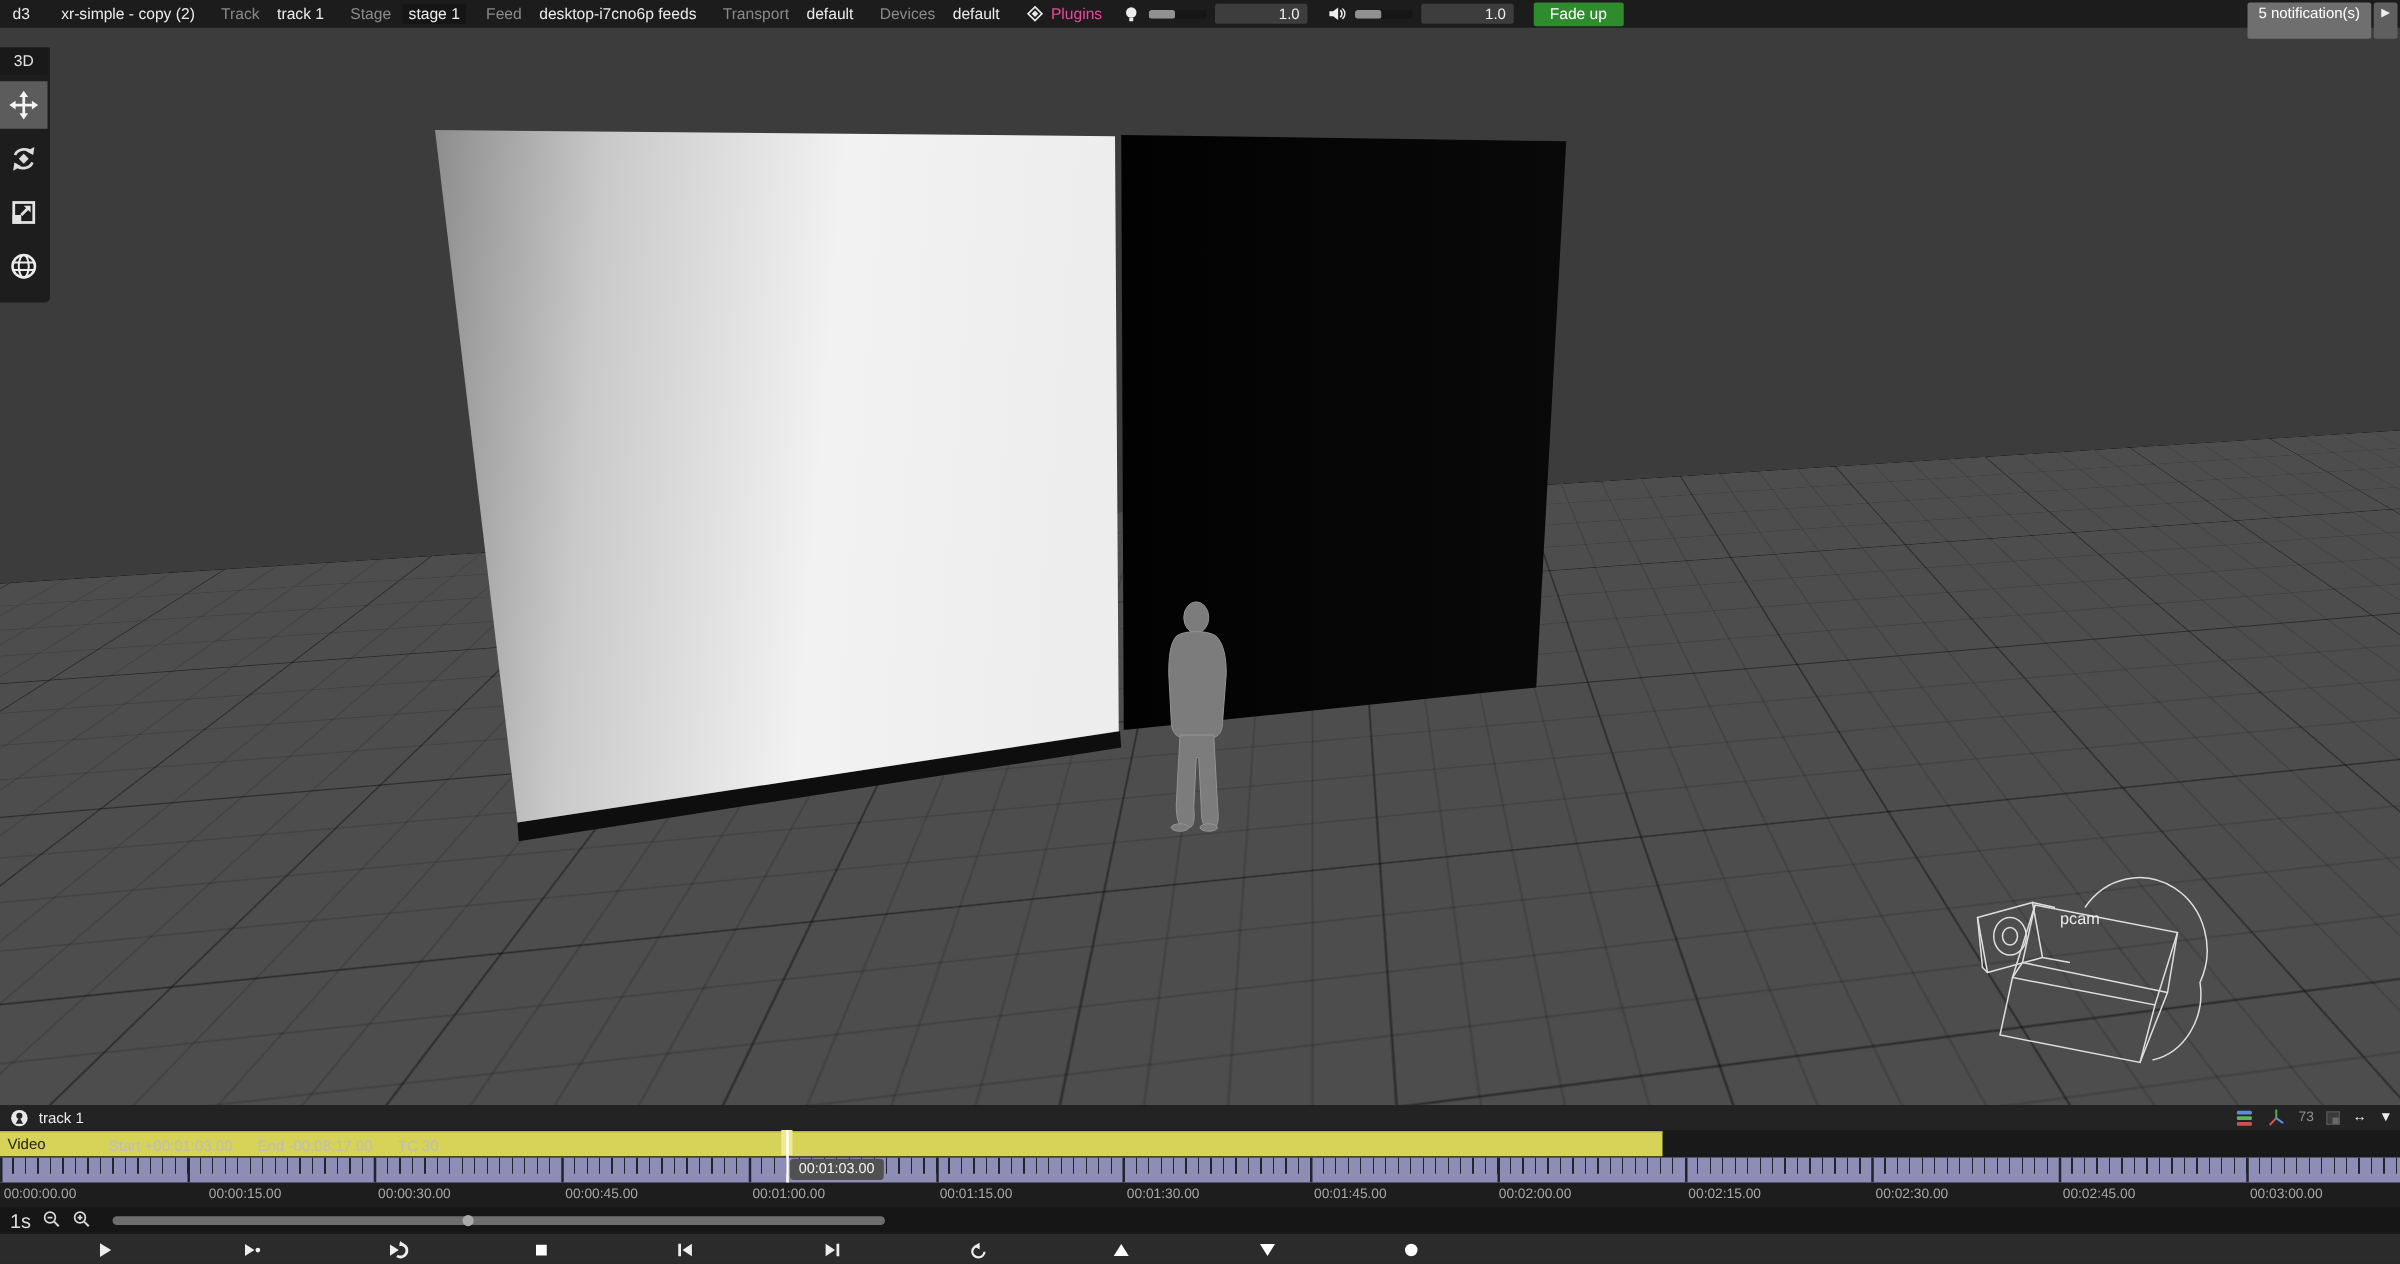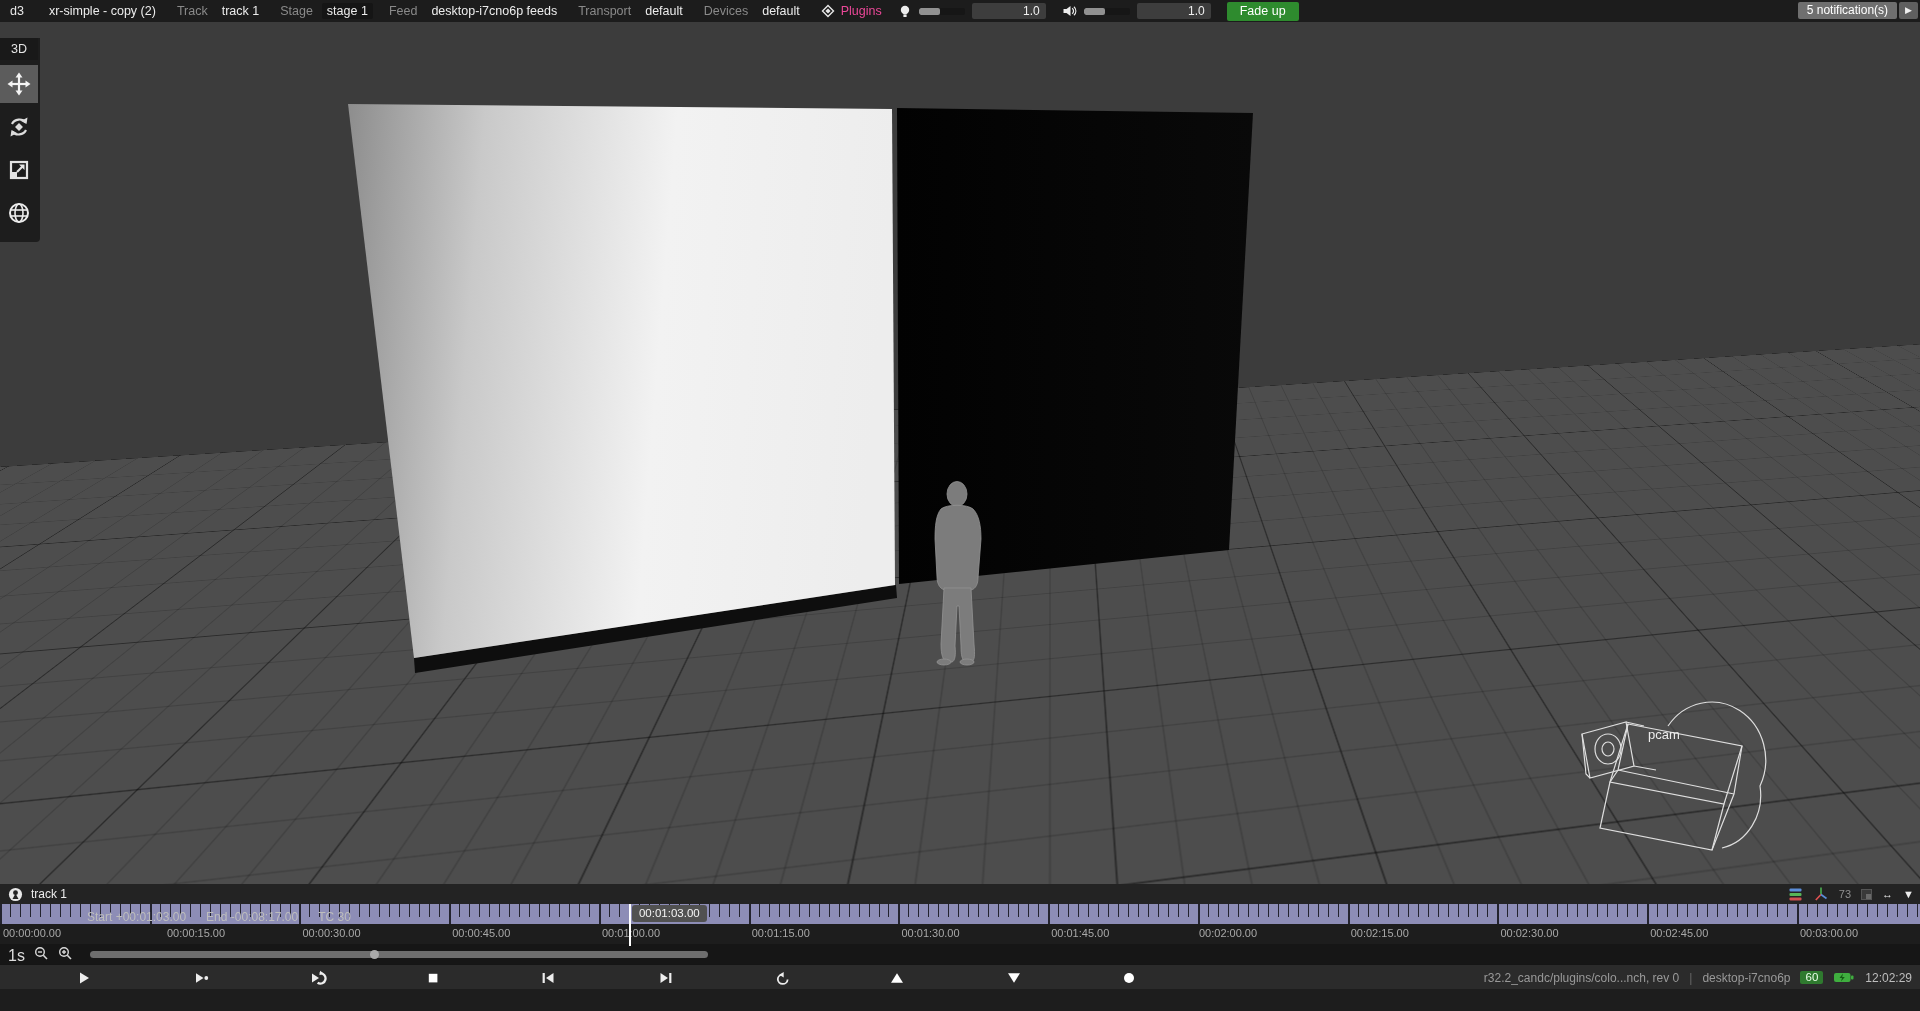--- a/index.html
+++ b/index.html
@@ -19,21 +19,21 @@
   .menu-value.pressed { background:#151515; }
   .plugins { display:flex; align-items:center; gap:6px; color:#ec4899; }
   .sliderbox { display:flex; align-items:center; gap:7px; }
   .slider { width:46px; height:7px; background:#161616; border-radius:2px; position:relative; overflow:hidden; }
   .slider .fill { position:absolute; left:0; top:0; bottom:0; width:46%; background:#919191; border-radius:2px; }
   .valfield { width:74px; height:16px; background:#3d3d3d; border-radius:2px; color:#f0f0f0;
     font-size:12px; text-align:right; padding:1px 6px 0 0; }
   .fadeup { background:#2e8b2e; color:#fff; font-size:12.5px; padding:2px 13px; border-radius:2px;
     border:none; height:19px; line-height:15px; cursor:pointer; }
   .notify { position:absolute; top:2px; right:2px; display:flex; gap:2px; z-index:40; }
-  .notify .n-main { background:#6f6f6f; color:#fff; font-size:12px; padding:1px 9px 2px; border-radius:2px; }
+  .notify .n-main { background:#6f6f6f; color:#fff; font-size:12px; padding:1px 9px 14px; border-radius:2px; }
   .notify .n-arrow { background:#5f5f5f; color:#efefef; font-size:9px; padding:3px 6px 1px; border-radius:2px; }
   
   .stage { position:relative; height:862px; background:#3c3c3c; overflow:hidden; }
   .floor { position:absolute; left:-500px; top:368px; width:3400px; height:1700px;
     background-color:#4d4d4d;
     background-image:
       linear-gradient(rgba(12,12,12,.42) 1.5px, transparent 1.5px),
       linear-gradient(90deg, rgba(12,12,12,.42) 1.5px, transparent 1.5px),
       linear-gradient(rgba(12,12,12,.18) 1px, transparent 1px),
       linear-gradient(90deg, rgba(12,12,12,.18) 1px, transparent 1px);
@@ -269,20 +269,24 @@
       <line x1="8" y1="8.5" x2="13.5" y2="12.5" stroke="#5b8dd9" stroke-width="1.6"></line>
     </svg>
     <span class="cnt">73</span>
     <span class="cntbox"></span>
     <span class="glyph">↔</span>
     <span class="glyph">▼</span>
   </span>
 </div>
 
 <div class="tzone">
+  <div class="videorow">
+    <div class="videobar">Video</div>
+    <div class="ph-strip" style="left: 624.929px;"></div>
+  </div>
   <div class="ruler">
     <div class="band">
         <div class="minors"></div>
         <div class="maj" style="left: 0px;"></div>
         <div class="maj" style="left: 149.745px;"></div>
         <div class="maj" style="left: 299.49px;"></div>
         <div class="maj" style="left: 449.235px;"></div>
         <div class="maj" style="left: 598.98px;"></div>
         <div class="maj" style="left: 748.725px;"></div>
         <div class="maj" style="left: 898.47px;"></div>
@@ -386,25 +390,13 @@
     <svg width="16" height="16" viewBox="0 0 16 16">
         <path d="M2,3.2 L14,3.2 L8,12.8 Z" fill="#ffffff"></path>
       </svg>
   </span>
   <span class="tbtn" style="left:1116px;">
     <svg width="16" height="16" viewBox="0 0 16 16">
         <circle cx="8" cy="8" r="5" fill="#ffffff"></circle>
       </svg>
   </span>
 
-  <span class="status">
-    <span class="path">r32.2_candc/plugins/colo...nch, rev 0</span>
-    <span class="sep">|</span>
-    <span class="machine">desktop-i7cno6p</span>
-    <span class="fps">60</span>
-    <svg width="22" height="15" viewBox="0 0 22 15">
-      <rect x="1" y="3" width="16.5" height="9" rx="2" fill="#3fae3f"></rect>
-      <rect x="18" y="5.5" width="2.5" height="4" rx="1" fill="#3fae3f"></rect>
-      <path d="M10,3.6 L6.5,8 L9,8 L8,11.4 L11.8,7 L9.2,7 Z" fill="#145c14"></path>
-    </svg>
-    <span class="clock">12:02:29</span>
-  </span>
 </div>
 
 </body></html>

